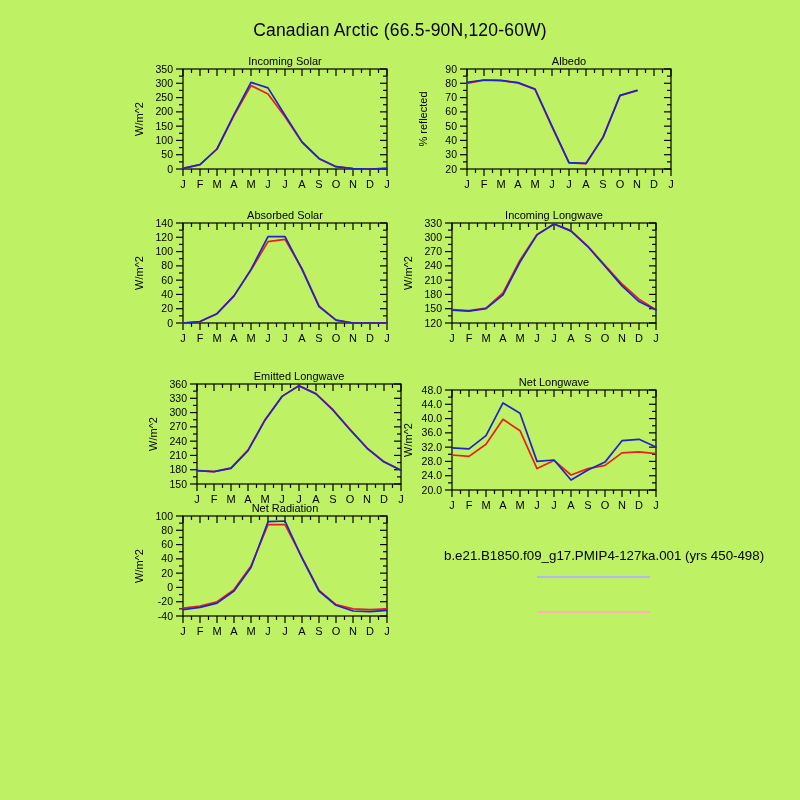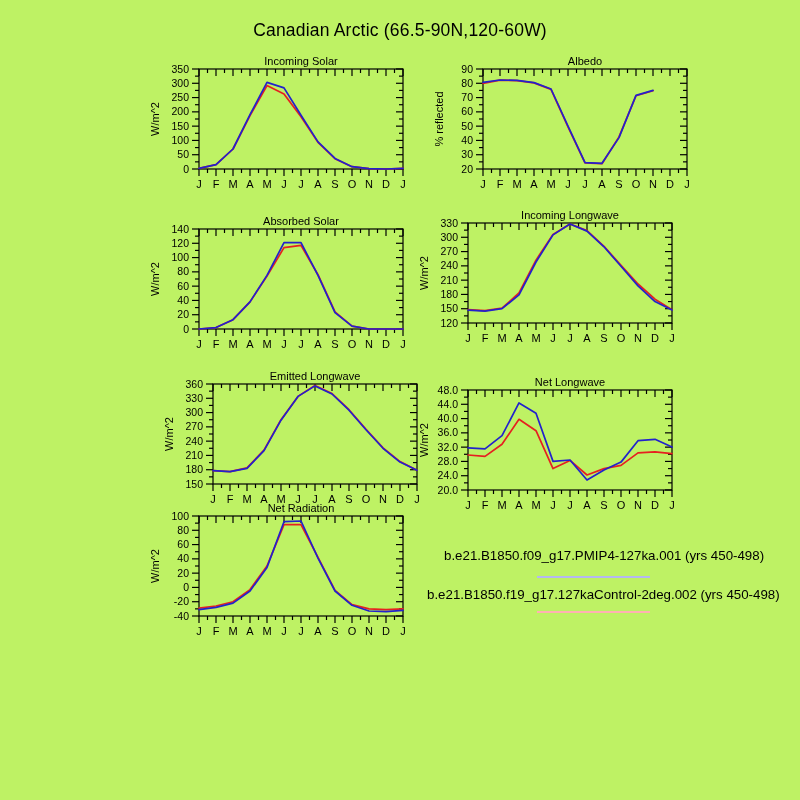--- a/index.html
+++ b/index.html
@@ -1,23 +1,23 @@
 <!DOCTYPE html>
 <html><head>
 <meta charset="utf-8">
 <style>
   html,body{margin:0;padding:0;background:#fff;}
   #page{position:relative;width:800px;height:800px;background:#bef264;
         font-family:"Liberation Sans",sans-serif;color:#000;overflow:hidden;}
   #main-title{position:absolute;top:20px;left:0;width:800px;text-align:center;
         font-size:17.5px;letter-spacing:0.2px;}
-  .chart{position:absolute;width:300px;height:152px;margin-left:16px;}
+  .chart{position:absolute;width:300px;height:152px;}
   #c0{left:130px;top:55px}
   #c1{left:414px;top:55px}
-  #c2{left:130px;top:215px}
+  #c2{left:130px;top:209px}
   #c3{left:399px;top:209px}
   #c4{left:144px;top:370px}
   #c5{left:399px;top:376px}
   #c6{left:130px;top:502px}
   .lg-label{position:absolute;font-size:13.3px;white-space:nowrap;padding-left:16px;}
   .lg-line{position:absolute;height:2px;}
   #lg0{left:428px;top:548px}
   #ll0{left:537px;top:576px;width:113px}
   #lg1{left:411px;top:587px}
   #ll1{left:537px;top:611px;width:113px}
@@ -780,15 +780,14 @@
         <line x1="257" y1="114" x2="257" y2="121" stroke="#000" stroke-width="1.2"></line>
         <line x1="257" y1="14" x2="257" y2="21" stroke="#000" stroke-width="1.2"></line>
         <text x="257" y="133" text-anchor="middle" font-size="11">J</text>
         <text x="13" y="64" text-anchor="middle" font-size="11" transform="rotate(-90 13 64)">W/m^2</text>
         <path d="M53.0 106.1 L70.0 104.0 L87.0 99.7 L104.0 87.6 L121.0 64.0 L138.0 22.6 L155.0 22.6 L172.0 55.4 L189.0 88.3 L206.0 102.6 L223.0 106.9 L240.0 107.6 L257.0 106.9 " fill="none" stroke="#e62020" stroke-width="1.7" stroke-linejoin="round" stroke-linecap="round"></path>
         <path d="M53.0 107.6 L70.0 105.4 L87.0 101.1 L104.0 89.0 L121.0 65.4 L138.0 19.7 L155.0 19.0 L172.0 56.1 L189.0 89.0 L206.0 103.3 L223.0 109.0 L240.0 109.7 L257.0 108.3 " fill="none" stroke="#2222cc" stroke-width="1.7" stroke-linejoin="round" stroke-linecap="round"></path>
       </svg></div>
 
   <div class="lg-label" id="lg0">b.e21.B1850.f09_g17.PMIP4-127ka.001 (yrs 450-498)</div>
   <div class="lg-line" id="ll0" style="background: rgb(180, 184, 242);"></div>
-  <div class="lg-label" id="lg1">b.e21.B1850.f19_g17.127kaControl-2deg.002 (yrs 450-498)</div>
   <div class="lg-line" id="ll1" style="background: rgb(255, 178, 178);"></div>
 </div>
 
 </body></html>

